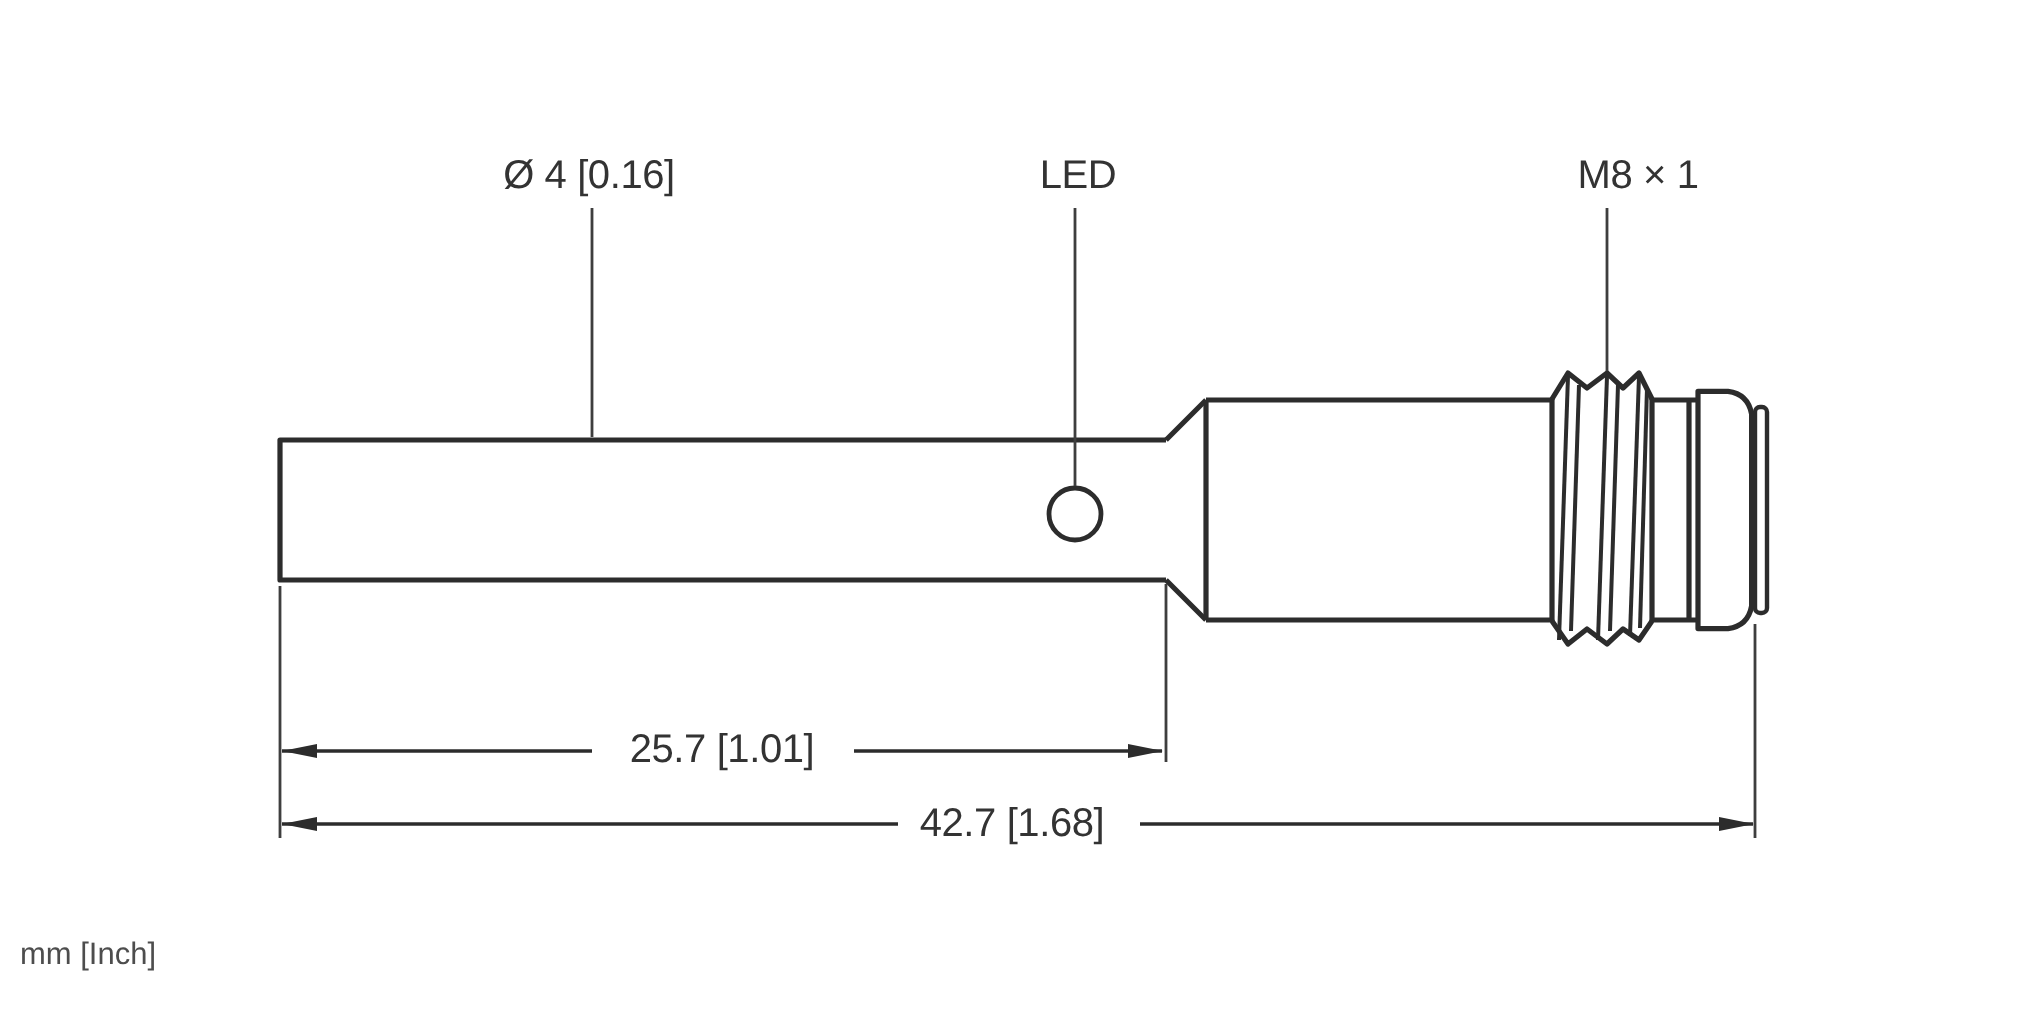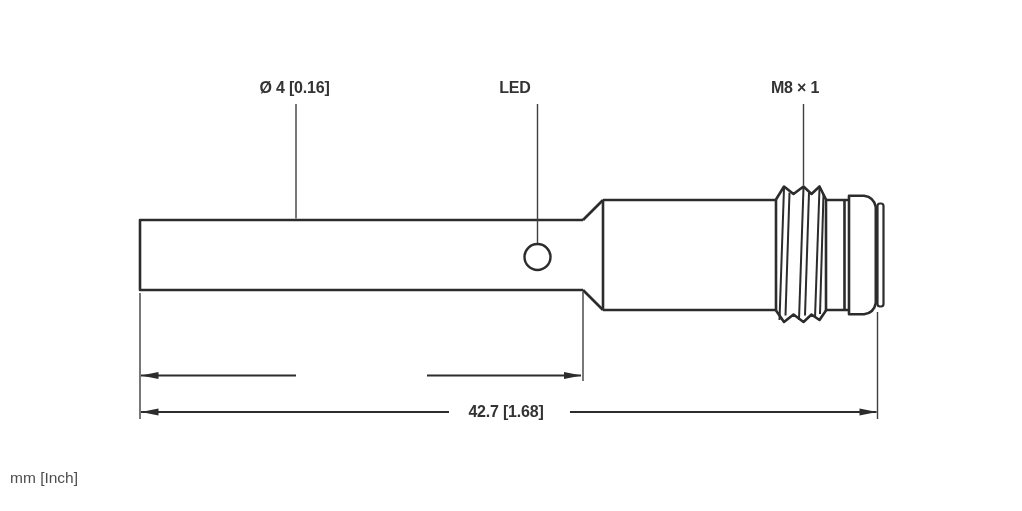--- a/index.html
+++ b/index.html
@@ -18,26 +18,25 @@
   .stage{position:relative;width:1022px;height:511px;}
   svg{position:absolute;left:0;top:0;}
   .outline{fill:none;stroke:var(--line-color);stroke-width:2.6;stroke-linejoin:round;}
   .outline-med{fill:none;stroke:var(--line-color);stroke-width:2.2;stroke-linejoin:round;}
   .thread-line{fill:none;stroke:var(--line-color);stroke-width:2;}
   .thin{fill:none;stroke:#3e3e3e;stroke-width:1.4;}
   .dim{fill:none;stroke:var(--line-color);stroke-width:1.8;}
   .arrow{fill:var(--line-color);stroke:none;}
   .lbl{
     position:absolute;
-    font-size:16px;line-height:24px;
+    font-size:20px;line-height:24px;
     letter-spacing:-0.2px;
     color:var(--text-color);
     transform:translateX(-50%);
     white-space:nowrap;
-    font-weight:bold;
   }
   .units{
     position:absolute;
     left:10px;top:469px;
     font-size:15.5px;line-height:17px;
     color:var(--units-color);
     white-space:nowrap;
   }
 </style>
 </head>
@@ -86,20 +85,21 @@
     <polygon class="arrow" points="141,375.5 158.5,372 158.5,379"></polygon>
     <polygon class="arrow" points="581.5,375.5 564,372 564,379"></polygon>
 
     <path class="dim" d="M141,412 H449"></path>
     <path class="dim" d="M570,412 H876.5"></path>
     <polygon class="arrow" points="141,412 158.5,408.5 158.5,415.5"></polygon>
     <polygon class="arrow" points="877,412 859.5,408.5 859.5,415.5"></polygon>
   </svg>
 
   <div class="lbl" style="left:294.5px;top:76px">Ø 4 [0.16]</div>
-  <div class="lbl" style="left:515px;top:76px">LED</div>
-  <div class="lbl" style="left:795px;top:76px">M8 × 1</div>
+  <div class="lbl" style="left:539px;top:76px">LED</div>
+  <div class="lbl" style="left:819px;top:76px">M8 × 1</div>
 
+  <div class="lbl" style="left:361px;top:363px">25.7 [1.01]</div>
   <div class="lbl" style="left:506px;top:400px">42.7 [1.68]</div>
 
   <div class="units">mm [Inch]</div>
 
 </div>
 
 </body></html>

